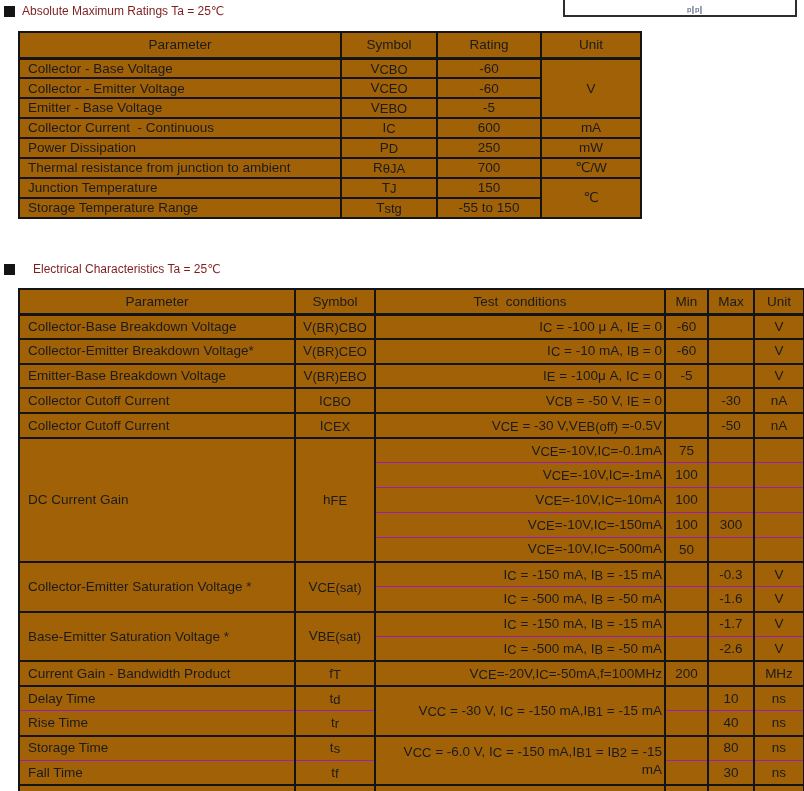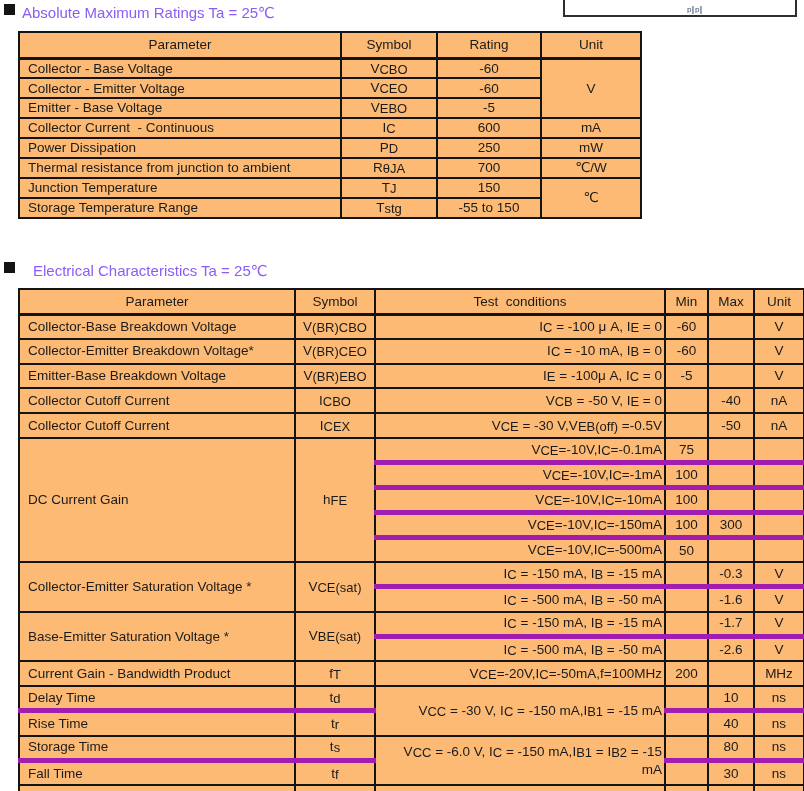--- a/index.html
+++ b/index.html
@@ -2,39 +2,39 @@
 <html><head>
 <meta charset="utf-8">
 <style>
   * { box-sizing: border-box; }
   html,body { margin:0; padding:0; }
   body {
     width:804px; height:791px; position:relative; overflow:hidden;
     background:#ffffff; color:#1b1b1b;
     font-family:"Liberation Sans","DejaVu Sans",sans-serif;
   }
-  .heading { position:absolute; display:flex; align-items:flex-start; gap:7px; font-size:15px; color:#8b5cf6; white-space:nowrap; }
+  .heading { position:absolute; display:flex; align-items:center; gap:7px; font-size:12px; color:#7f1d1d; white-space:nowrap; }
   .heading .sq { width:11px; height:11px; background:#141414; flex:0 0 auto; }
   #h1 { left:4px; top:4px; }
   #h2 { left:4px; top:262px;gap:18px; }
 
-  table { position:absolute; border-collapse:collapse; table-layout:fixed; background:#fdba74; }
+  table { position:absolute; border-collapse:collapse; table-layout:fixed; background:#a16207; }
   #t1 { left:18px; top:31px;  width:622px; }
   #t2 { left:18px; top:288px; width:785px; }
   th, td { overflow:hidden; font-weight:normal; vertical-align:middle; }
   th {
     border:2px solid #141414; border-bottom:3px solid #141414;
     font-size:13.5px; text-align:center; padding:0 2px;
   }
   td {
     border-left:2px solid #141414; border-right:2px solid #141414; border-top:2px solid #141414;
     font-size:13.5px; text-align:center; padding:0 2px; line-height:1.3;
   }
   table { border:2px solid #141414; }
-  tr.sub td { border-top:5px solid #a21caf; }
+  tr.sub td { border-top:1px solid #a21caf; }
   td.p { text-align:left; padding-left:8px; }
   td.t { text-align:right; padding-left:6px; }
   #t1 thead tr { height:26px; }   #t1 tbody tr { height:15px; }
   #t2 thead tr { height:25px; }   #t2 tbody tr { height:24.8px; }
   #t2 tr.cut  { height:22px; }
   .ss { font-size:13px; position:relative; top:1px; letter-spacing:0; }
 
   .cutbox {
     position:absolute; left:563px; top:-3px; width:234px; height:20px;
     border:2px solid #2e2e2e; border-top:none;
@@ -173,21 +173,21 @@
         <td class="t">I<span class="ss">E</span> = -100μ A, I<span class="ss">C</span> = 0</td>
         <td>-5</td>
         <td></td>
         <td>V</td>
       </tr>
       <tr>
         <td class="p">Collector Cutoff Current</td>
         <td>I<span class="ss">CBO</span></td>
         <td class="t">V<span class="ss">CB</span> = -50 V, I<span class="ss">E</span> = 0</td>
         <td></td>
-        <td>-40</td>
+        <td>-30</td>
         <td>nA</td>
       </tr>
       <tr>
         <td class="p">Collector Cutoff Current</td>
         <td>I<span class="ss">CEX</span></td>
         <td class="t">V<span class="ss">CE</span> = -30 V,V<span class="ss">EB(off)</span> =-0.5V</td>
         <td></td>
         <td>-50</td>
         <td>nA</td>
       </tr>

